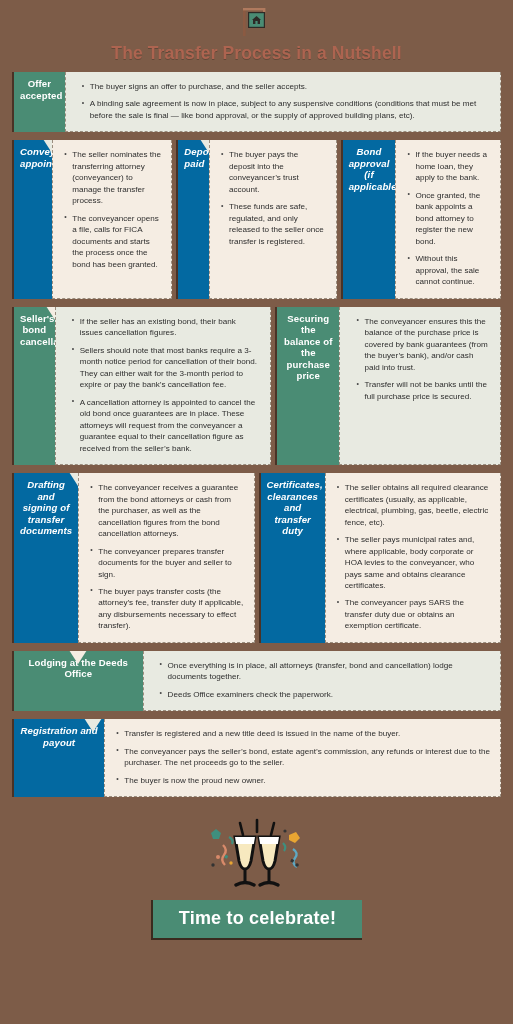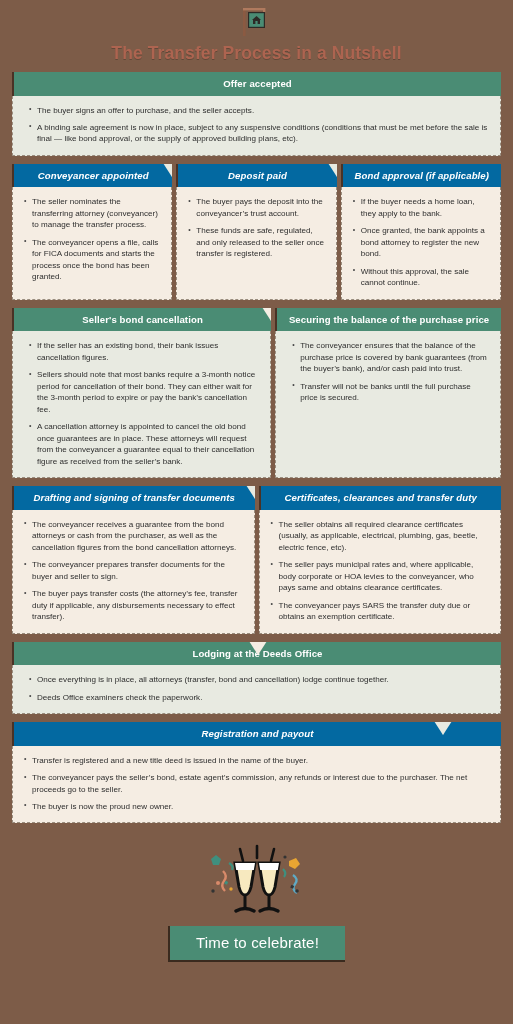--- a/index.html
+++ b/index.html
@@ -38,21 +38,21 @@
 
   
   .section { position: relative; margin-bottom: 8px; }
 
   .row { display: flex; gap: 0; }
 
   .card {
     position: relative;
     flex: 1 1 0;
     display: flex;
-    flex-direction: column;
+    flex-direction: row;
     min-width: 0;
   }
 
   .card + .card { margin-left: 4px; }
 
   .card-header {
     position: relative;
     color: #ffffff;
     font-size: 9.6px;
     font-weight: bold;
@@ -109,22 +109,22 @@
 
   
   .footer { text-align: center; margin-top: 16px; }
   .glasses { display: block; margin: 0 auto; }
 
   .celebrate-btn {
     display: inline-block;
     margin-top: 9px;
     background: #4a8c74;
     color: #ffffff;
-    font-size: 15px;
-    font-weight: normal;
+    font-size: 18px;
+    font-weight: bold;
     padding: 8px 26px 9px;
     letter-spacing: 0.2px;
     border: none;
     border-left: 2px solid #3a2a1e;
     border-bottom: 2px solid #3a2a1e;
     font-family: "Liberation Sans", sans-serif;
   }
 </style>
 </head>
 <body>
@@ -219,21 +219,21 @@
                 <li>If the seller has an existing bond, their bank issues cancellation figures.</li>
                 <li>Sellers should note that most banks require a 3-month notice period for cancellation of their bond. They can either wait for the 3-month period to expire or pay the bank’s cancellation fee.</li>
                 <li>A cancellation attorney is appointed to cancel the old bond once guarantees are in place. These attorneys will request from the conveyancer a guarantee equal to their cancellation figure as received from the seller’s bank.</li>
               </ul>
             </div>
           </div>
           <div class="card" style="flex: 1 1 auto; border-radius: 14px;">
             <div class="card-header teal"><span>Securing the balance of the purchase price</span></div>
             <div class="card-body sage">
               <ul class="bullets">
-                <li>The conveyancer ensures that the balance of the purchase price is covered by bank guarantees (from the buyer’s bank), and/or cash paid into trust.</li>
+                <li>The conveyancer ensures this the balance of the purchase price is covered by bank guarantees (from the buyer’s bank), and/or cash paid into trust.</li>
                 <li>Transfer will not be banks until the full purchase price is secured.</li>
               </ul>
             </div>
           </div>
         </div>
       </div>
       <div class="section">
         <div class="row">
           <div class="card" style="flex: 1 1 0px; border-radius: 22px;">
             <div class="card-header terra"><span>Drafting and signing of transfer documents</span><span class="notch" style="left: 100%;">
@@ -268,21 +268,21 @@
           <div class="card">
             <div class="card-header teal"><span>Lodging at the Deeds Office</span><span class="notch" style="left: 50%;">
                 <svg width="26" height="15" viewBox="0 0 26 15">
                   <path d="M0 0 H26 V1 L15.5 1 L13 14 L10.5 1 L0 1 Z" fill="#f5ede3"></path>
                   <path d="M0 -2 H26 V0 H0 Z" fill="#f5ede3"></path>
                   <path d="M4 0 H22 L13 14 Z" fill="#f5ede3"></path>
                 </svg>
               </span></div>
             <div class="card-body sage">
               <ul class="bullets">
-                <li>Once everything is in place, all attorneys (transfer, bond and cancellation) lodge continue together.</li>
+                <li>Once everything is in place, all attorneys (transfer, bond and cancellation) lodge documents together.</li>
                 <li>Deeds Office examiners check the paperwork.</li>
               </ul>
             </div>
           </div>
         </div>
       </div>
       <div class="section">
         <div class="row">
           <div class="card">
             <div class="card-header terra"><span>Registration and payout</span><span class="notch" style="left: 88%;">

